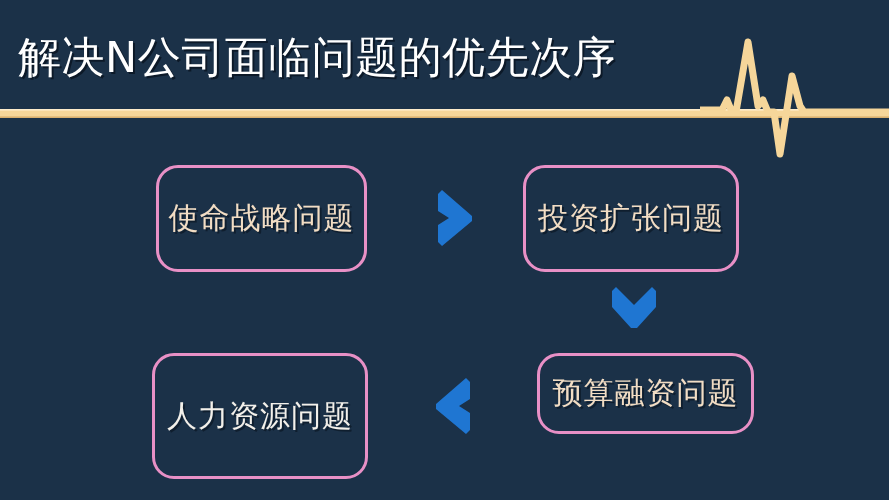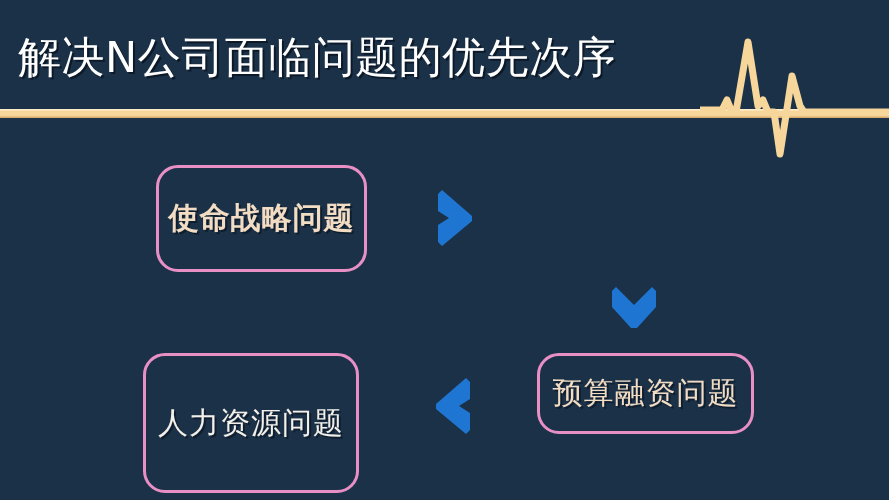--- a/index.html
+++ b/index.html
@@ -60,23 +60,23 @@
   }
   .node-label {
     font-size: 30px;
     letter-spacing: 1px;
     white-space: nowrap;
     text-shadow: 2px 2px 0 rgba(8,18,30,0.6);
   }
   .label-cream { color: #f2ddc4; }
   .label-white { color: #f3f0ea; }
 
-  #box-mission   { left: 156px; top: 165px; width: 211px; height: 107px; font-weight: bold; }
+  #box-mission   { left: 156px; top: 165px; width: 211px; height: 107px; }
   #box-invest    { left: 523px; top: 165px; width: 216px; height: 107px; }
-  #box-hr        { left: 143px; top: 353px; width: 216px; height: 140px; }
+  #box-hr        { left: 152px; top: 353px; width: 216px; height: 126px; }
   #box-budget    { left: 537px; top: 353px; width: 217px; height: 81px; }
 
   
   .chevron {
     position: absolute;
   }
   #arrow-right { left: 432px; top: 190px;  width: 46px; height: 56px; }
   #arrow-down  { left: 608px; top: 287px;  width: 52px; height: 44px; }
   #arrow-left  { left: 430px; top: 378px;  width: 46px; height: 56px; }
 </style>
@@ -94,20 +94,23 @@
   </svg>
 
   <svg id="ekg" viewBox="0 0 189 152" preserveAspectRatio="none">
     <polyline points="0,96 22,96 27,86 32,98 36,98 48,28 58,92 63,86 68,98 74,98 80,140 92,62 100,92 104,98 110,98 189,98" fill="none" stroke="#f6d69a" stroke-width="7" stroke-linejoin="round" stroke-linecap="round"></polyline>
   </svg>
 
   <div id="box-mission" class="node-box">
     <span class="node-label label-cream">使命战略问题</span>
   </div>
 
+  <div id="box-invest" class="node-box">
+    <span class="node-label label-cream">投资扩张问题</span>
+  </div>
 
   <div id="box-budget" class="node-box">
     <span class="node-label label-cream">预算融资问题</span>
   </div>
 
   <div id="box-hr" class="node-box">
     <span class="node-label label-white">人力资源问题</span>
   </div>
 
   <svg id="arrow-right" class="chevron" viewBox="0 0 46 56">

